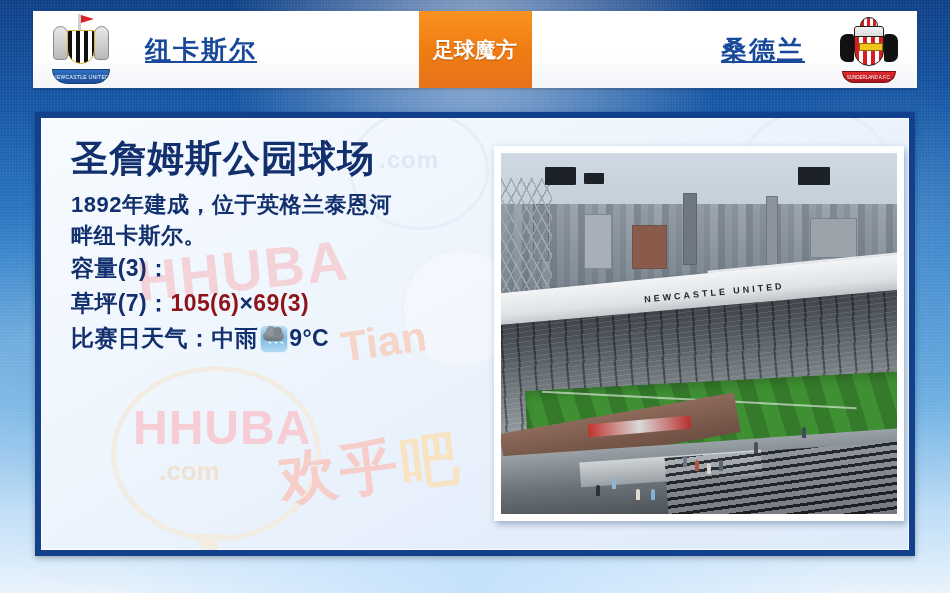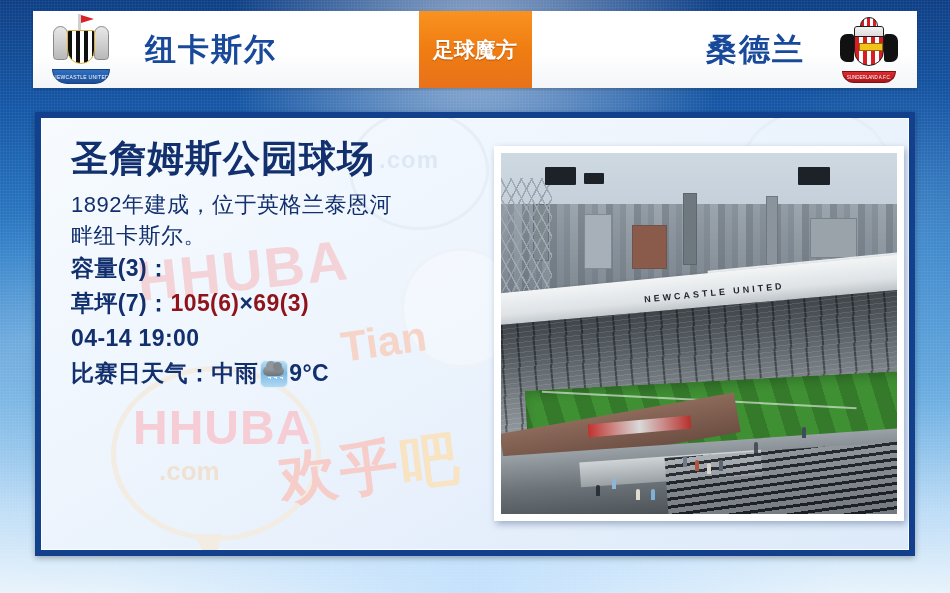--- a/index.html
+++ b/index.html
@@ -39,22 +39,22 @@
 
   
   #header {
     position:absolute; left:33px; top:11px; width:884px; height:77px;
     background:linear-gradient(180deg,#ffffff 0%,#ffffff 55%,#f3f5f8 100%);
     display:flex; align-items:center;
     box-shadow:0 1px 3px rgba(0,0,0,.25);
   }
   .crest-slot { width:96px; display:flex; align-items:center; justify-content:center; }
   .team-name {
-    flex:1; font-size:31px; font-weight:bold; color:#18499b;
-    letter-spacing:2px; line-height:1;
+    flex:1; font-size:26px; font-weight:bold; color:#18499b;
+    letter-spacing:2px; line-height:1;text-decoration:underline;
   }
   .team-name.home { text-align:left; padding-left:16px; }
   .team-name.away { text-align:right; padding-right:16px; }
   #brand-logo {
     width:113px; height:77px; background:linear-gradient(180deg,#f99221 0%,#f07d12 50%,#e8711a 100%);
     display:flex; align-items:center; justify-content:center;
     color:#ffffff; font-size:21px; font-weight:bold; letter-spacing:0px;
     text-shadow:0 1px 1px rgba(150,60,0,.6);
     font-family:"DejaVu Sans","Liberation Sans",sans-serif;
   }
@@ -170,21 +170,21 @@
     border:3px solid #eef3fa; background:rgba(255,255,255,.35);
   }
 
   
   #info { position:absolute; left:30px; top:22px; width:420px; z-index:5; }
   #stadium-title {
     font-size:37px; font-weight:bold; color:#13306e; letter-spacing:1px;
     line-height:1.05; margin-bottom:10px; white-space:nowrap;
   }
   .desc-line {
-    font-size:22px; font-weight:normal; color:#13306e; line-height:1.42;
+    font-size:22px; font-weight:bold; color:#13306e; line-height:1.42;
     letter-spacing:.5px; white-space:nowrap;
   }
   .info-row {
     font-size:23px; font-weight:bold; color:#13306e; line-height:1.52;
     letter-spacing:.4px; white-space:nowrap; display:flex; align-items:center;
   }
   .val-red { color:#8e1419; }
   .val-blue { color:#13306e; }
   .sep { color:#13306e; }
 
@@ -398,21 +398,20 @@
     </div>
 
     <div class="info-row">
       <span>草坪(7)：</span>
       <span class="val-red">105(6)</span>
       <span class="sep">×</span>
       <span class="val-red">69(3)</span>
     </div>
 
     <div class="info-row">
-      <span class="val-blue">04-14 19:00</span>
     </div>
 
     <div class="info-row">
       <span>比赛日天气：</span>
       <span class="val-blue">中雨</span>
       <span class="wx-icon">
         <span class="wx-cloud"></span>
         <span class="wx-rain"></span>
       </span>
       <span class="val-blue">9°C</span>

